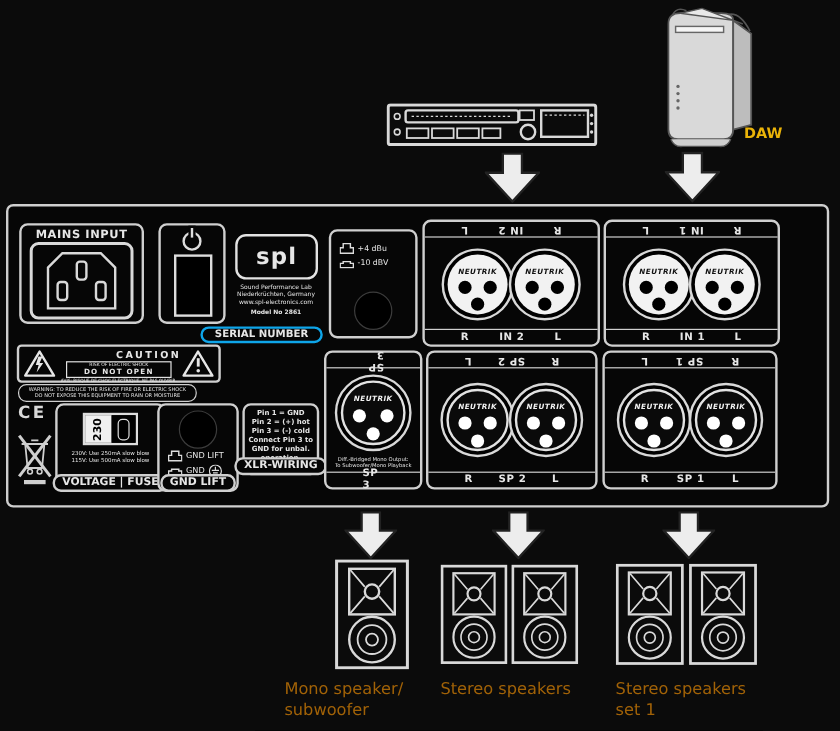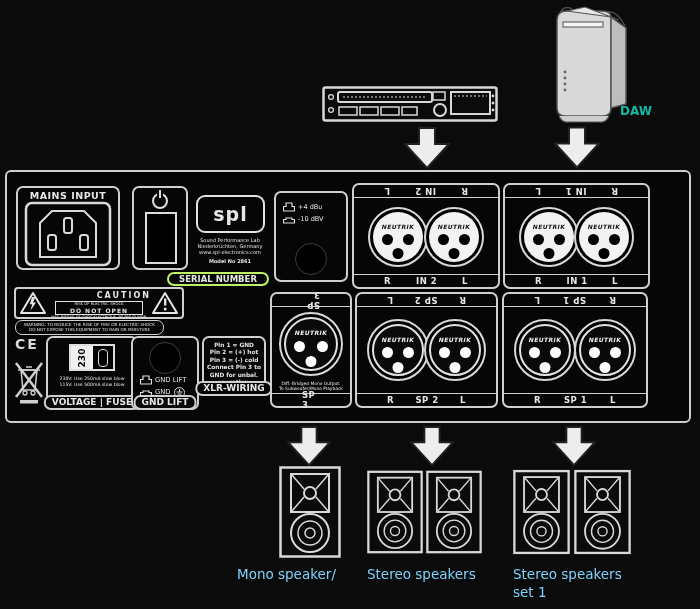--- a/index.html
+++ b/index.html
@@ -40,21 +40,21 @@
   .logobox{position:absolute;left:196px;top:195px;width:69px;height:38px;border:2.5px solid #e2e2e2;
            border-radius:9px;display:flex;align-items:center;justify-content:center;box-sizing:border-box;}
   .logotext{font-size:19px;font-weight:bold;letter-spacing:1px;line-height:1;}
   .brandlines{position:absolute;left:190px;top:237px;width:80px;text-align:center;font-size:5px;line-height:6.2px;}
   .modelline{position:absolute;left:190px;top:258px;width:80px;text-align:center;font-size:5px;font-weight:bold;}
   
   .minibox{border:1.5px solid #e2e2e2;padding:0 3px;text-align:center;}
   .tiny{font-size:4.2px;line-height:5.2px;}
   .gl-row{display:flex;align-items:center;gap:3px;padding-left:7px;font-size:6.8px;font-weight:normal;height:12px;}
   .note{position:absolute;left:0;right:0;text-align:center;font-size:4.4px;line-height:5.6px;}
-  .spk-label{position:absolute;font-size:13.5px;line-height:18px;color:#7dd3fc;}
+  .spk-label{position:absolute;font-size:13.5px;line-height:18px;color:#a16207;}
   .fuseholder{position:absolute;left:50%;top:6px;transform:translateX(-50%);width:46px;height:27px;
               border:2px solid #ddd;display:flex;box-sizing:border-box;}
   .fcellA{width:22px;background:#f0f0f0;display:flex;align-items:center;justify-content:center;}
   .fcellA span{transform:rotate(-90deg);font-size:9px;font-weight:bold;color:#000;}
   .fcellB{flex:1;display:flex;align-items:center;justify-content:center;background:#000;}
   .fcellB i{display:block;width:8px;height:16px;border:1.5px solid #ddd;border-radius:4px;}
   .wiring{margin-top:4px;text-align:center;font-size:5.8px;line-height:7.4px;font-weight:bold;}
   svg{display:block;}
 </style>
 </head>
@@ -92,21 +92,21 @@
       <path d="M15,9 Q19,1 27,5" fill="none" stroke="#555" stroke-width="1.3"></path>
       <path d="M62,8 Q72,6 80,22" fill="none" stroke="#555" stroke-width="1.3"></path>
       <rect x="18" y="18" width="40" height="5" fill="#f5f5f5" stroke="#666" stroke-width="1.2"></rect>
       <circle cx="20" cy="68" r="1.4" fill="#666"></circle>
       <circle cx="20" cy="74" r="1.4" fill="#666"></circle>
       <circle cx="20" cy="80" r="1.4" fill="#666"></circle>
       <circle cx="20" cy="86" r="1.4" fill="#666"></circle>
       <path d="M14,112 Q17,119 24,118 L54,118 Q61,119 64,112" fill="#cfcfcf" stroke="#555" stroke-width="1.2"></path>
     </svg>
   </div>
-  <div class="abs" style="left:620px;top:104px;font-size:12px;font-weight:bold;color:#14b8a6;text-align:right;">DAW</div>
+  <div class="abs" style="left:620px;top:104px;font-size:12px;font-weight:bold;color:#eab308;text-align:right;">DAW</div>
 
   <div class="abs" style="left:404px;top:127px;">
     <svg width="46" height="42" viewBox="0 0 46 42">
       <path d="M15,1 L31,1 L31,17 L45,17 L23,41 L1,17 L15,17 Z" fill="#ededed" stroke="#222" stroke-width="2"></path>
     </svg>
   </div>
   <div class="abs" style="left:554px;top:126px;">
     <svg width="46" height="43" viewBox="0 0 46 42">
       <path d="M15,1 L31,1 L31,17 L45,17 L23,41 L1,17 L15,17 Z" fill="#ededed" stroke="#222" stroke-width="2"></path>
     </svg>
@@ -132,21 +132,21 @@
 
   <div class="logobox">
     <span class="logotext">spl</span>
   </div>
   <div class="brandlines">
     <div>Sound Performance Lab</div>
     <div>Niederkrüchten, Germany</div>
     <div>www.spl-electronics.com</div>
   </div>
   <div class="modelline">Model No 2861</div>
-  <div class="abs" style="left:167px;top:272px;width:102px;height:14px;border:2px solid #bef264;border-radius:7px;
+  <div class="abs" style="left:167px;top:272px;width:102px;height:14px;border:2px solid #0ea5e9;border-radius:7px;
        box-sizing:border-box;display:flex;align-items:center;justify-content:center;font-size:8.5px;font-weight:bold;">SERIAL NUMBER</div>
 
   <div class="pbox" style="left:274px;top:191px;width:74px;height:91px;">
     <div class="gl-row" style="margin-top:8px;">
       <svg width="12" height="10" viewBox="0 0 12 10">
         <path d="M3,1 h6 v3.5 h2.5 v4.5 h-11 v-4.5 h2.5 z" fill="none" stroke="#ddd" stroke-width="1.2"></path>
       </svg>
       <span style="font-size:6.5px;">+4 dBu</span>
     </div>
     <div class="gl-row">
@@ -444,20 +444,21 @@
       <circle cx="31" cy="27" r="6" fill="none" stroke="#d9d9d9" stroke-width="2"></circle>
       <path d="M13,9 L25,23 M49,9 L37,23 M13,45 L25,31 M49,45 L37,31" stroke="#d9d9d9" stroke-width="1.5"></path>
       <circle cx="31" cy="67" r="19" fill="none" stroke="#d9d9d9" stroke-width="2"></circle>
       <circle cx="31" cy="67" r="12" fill="none" stroke="#d9d9d9" stroke-width="1.5"></circle>
       <circle cx="31" cy="67" r="5" fill="none" stroke="#d9d9d9" stroke-width="1.5"></circle>
     </svg>
   </div>
 
   <div class="spk-label" style="left:237px;top:565px;">
     <div>Mono speaker/</div>
+    <div>subwoofer</div>
   </div>
   <div class="spk-label" style="left:367px;top:565px;">
     <div>Stereo speakers</div>
   </div>
   <div class="spk-label" style="left:513px;top:565px;">
     <div>Stereo speakers</div>
     <div>set 1</div>
   </div>
 
 </div>

